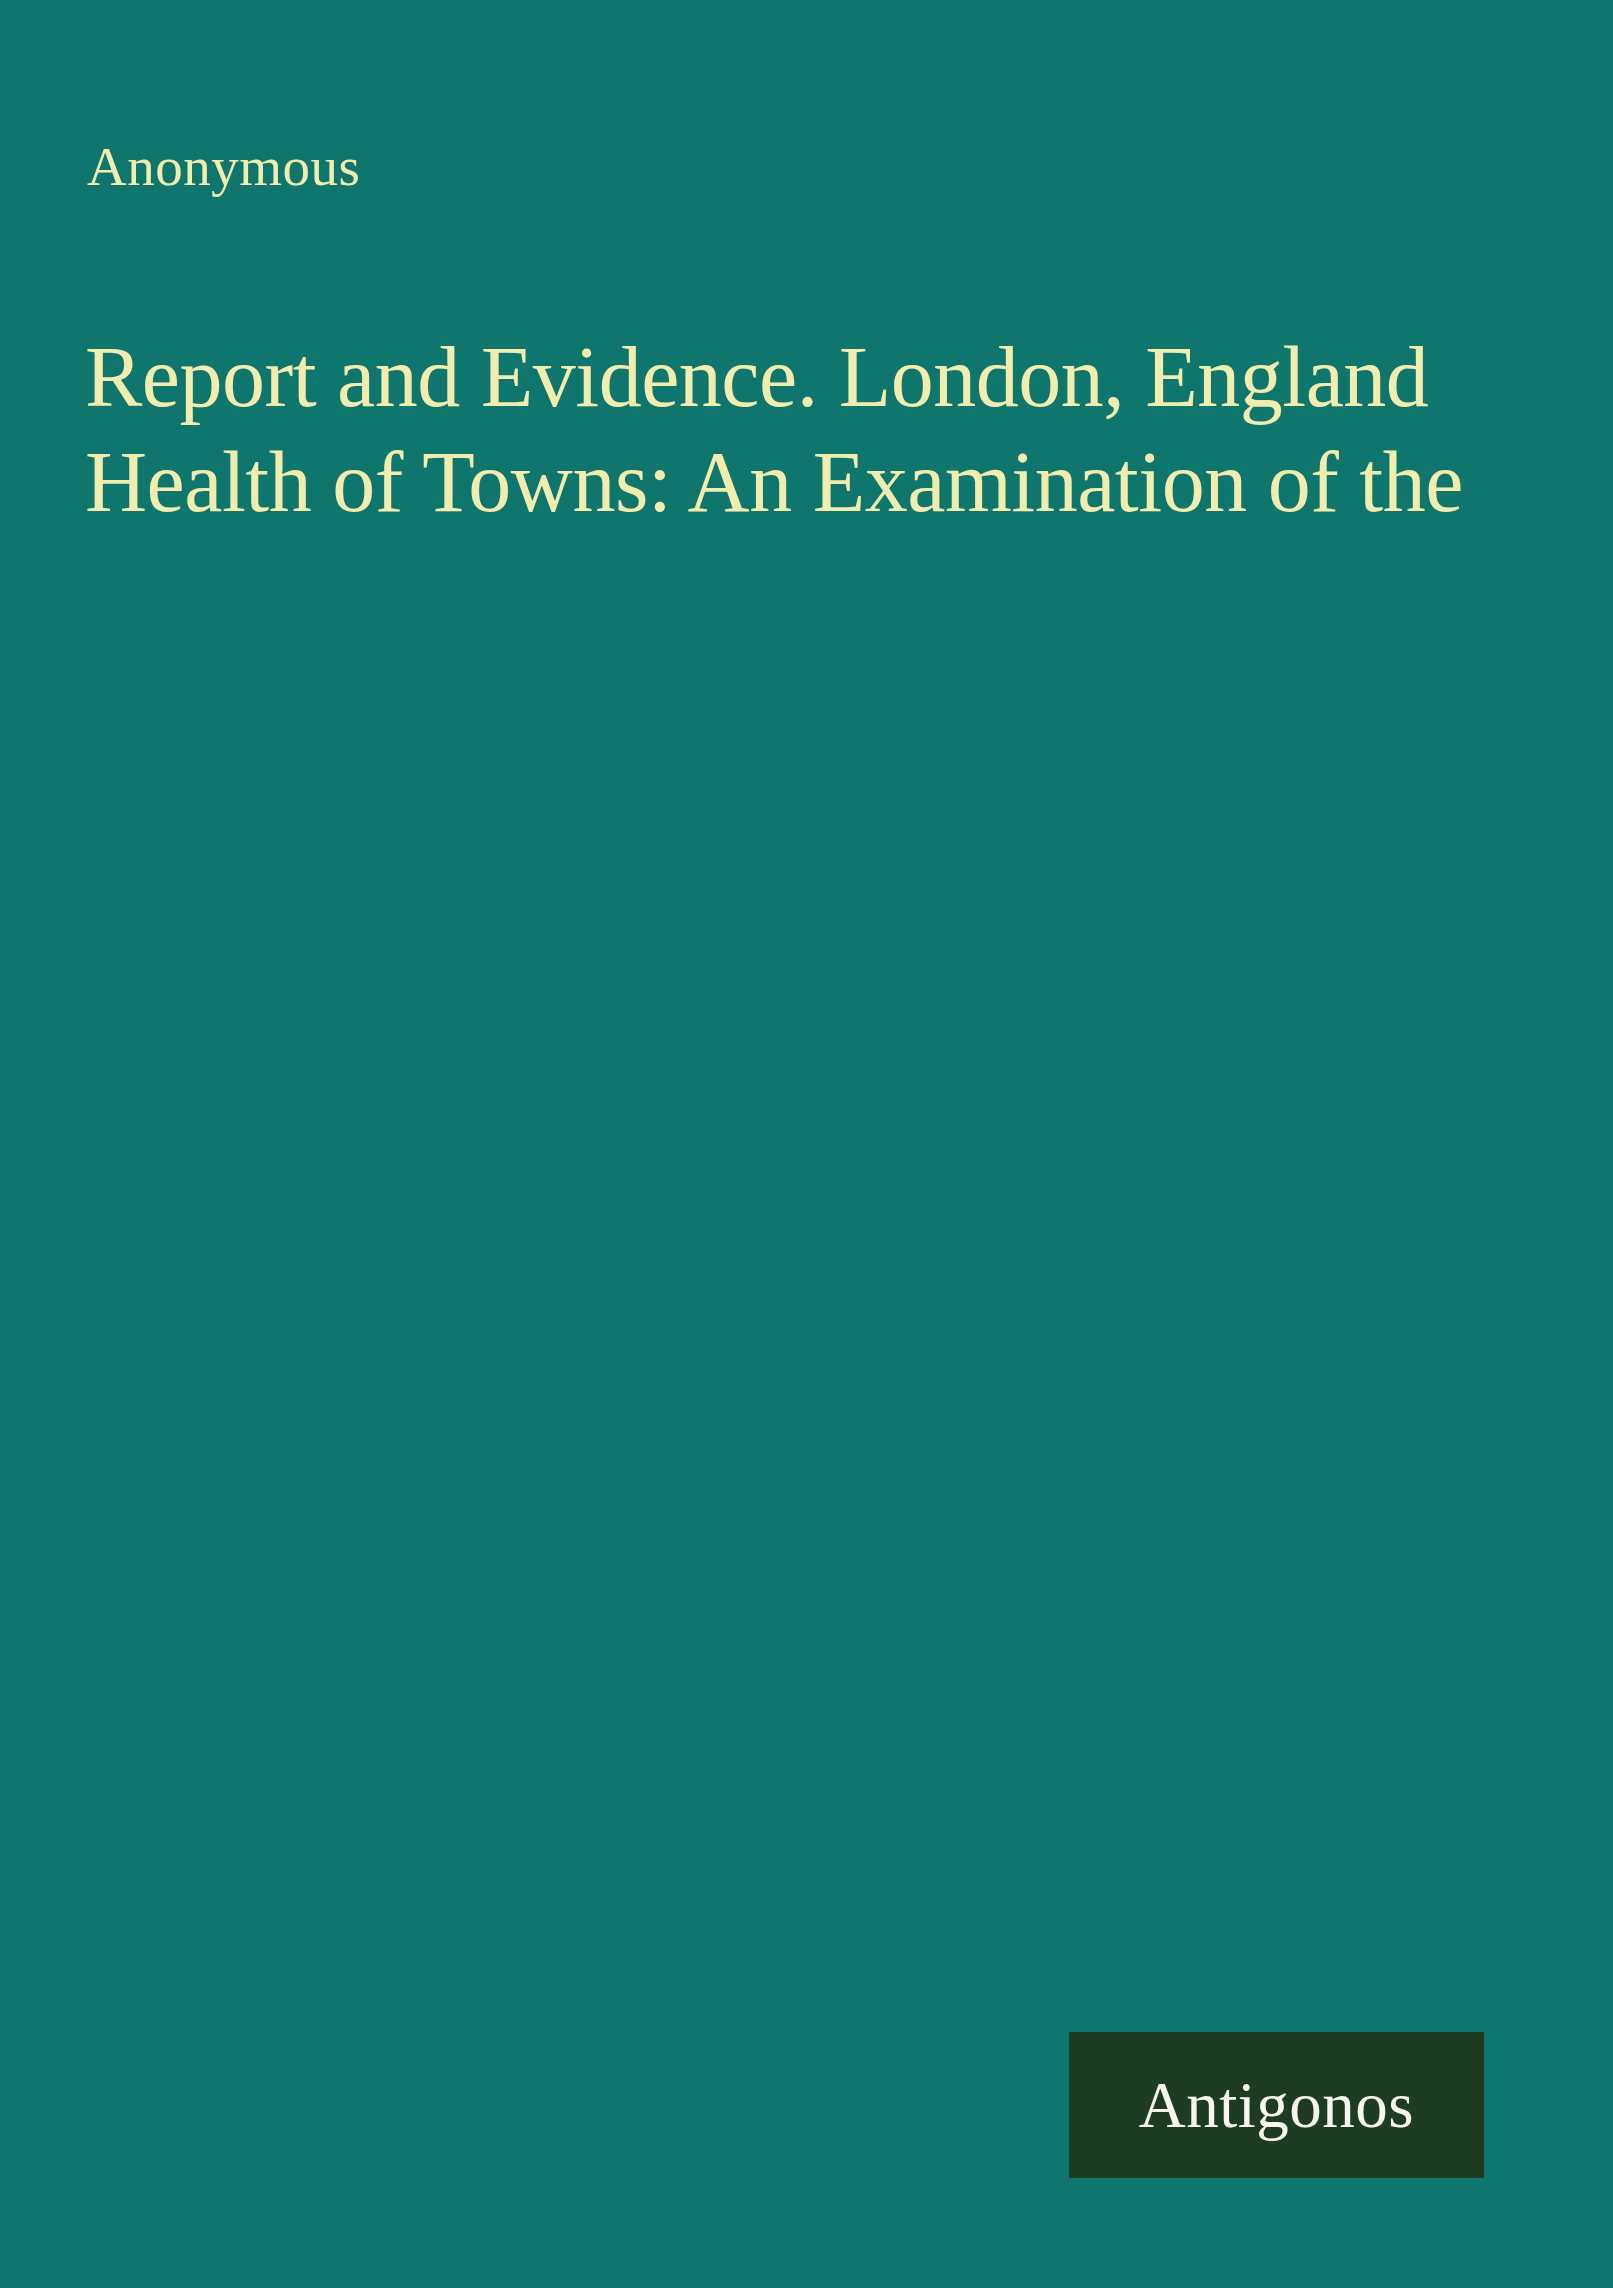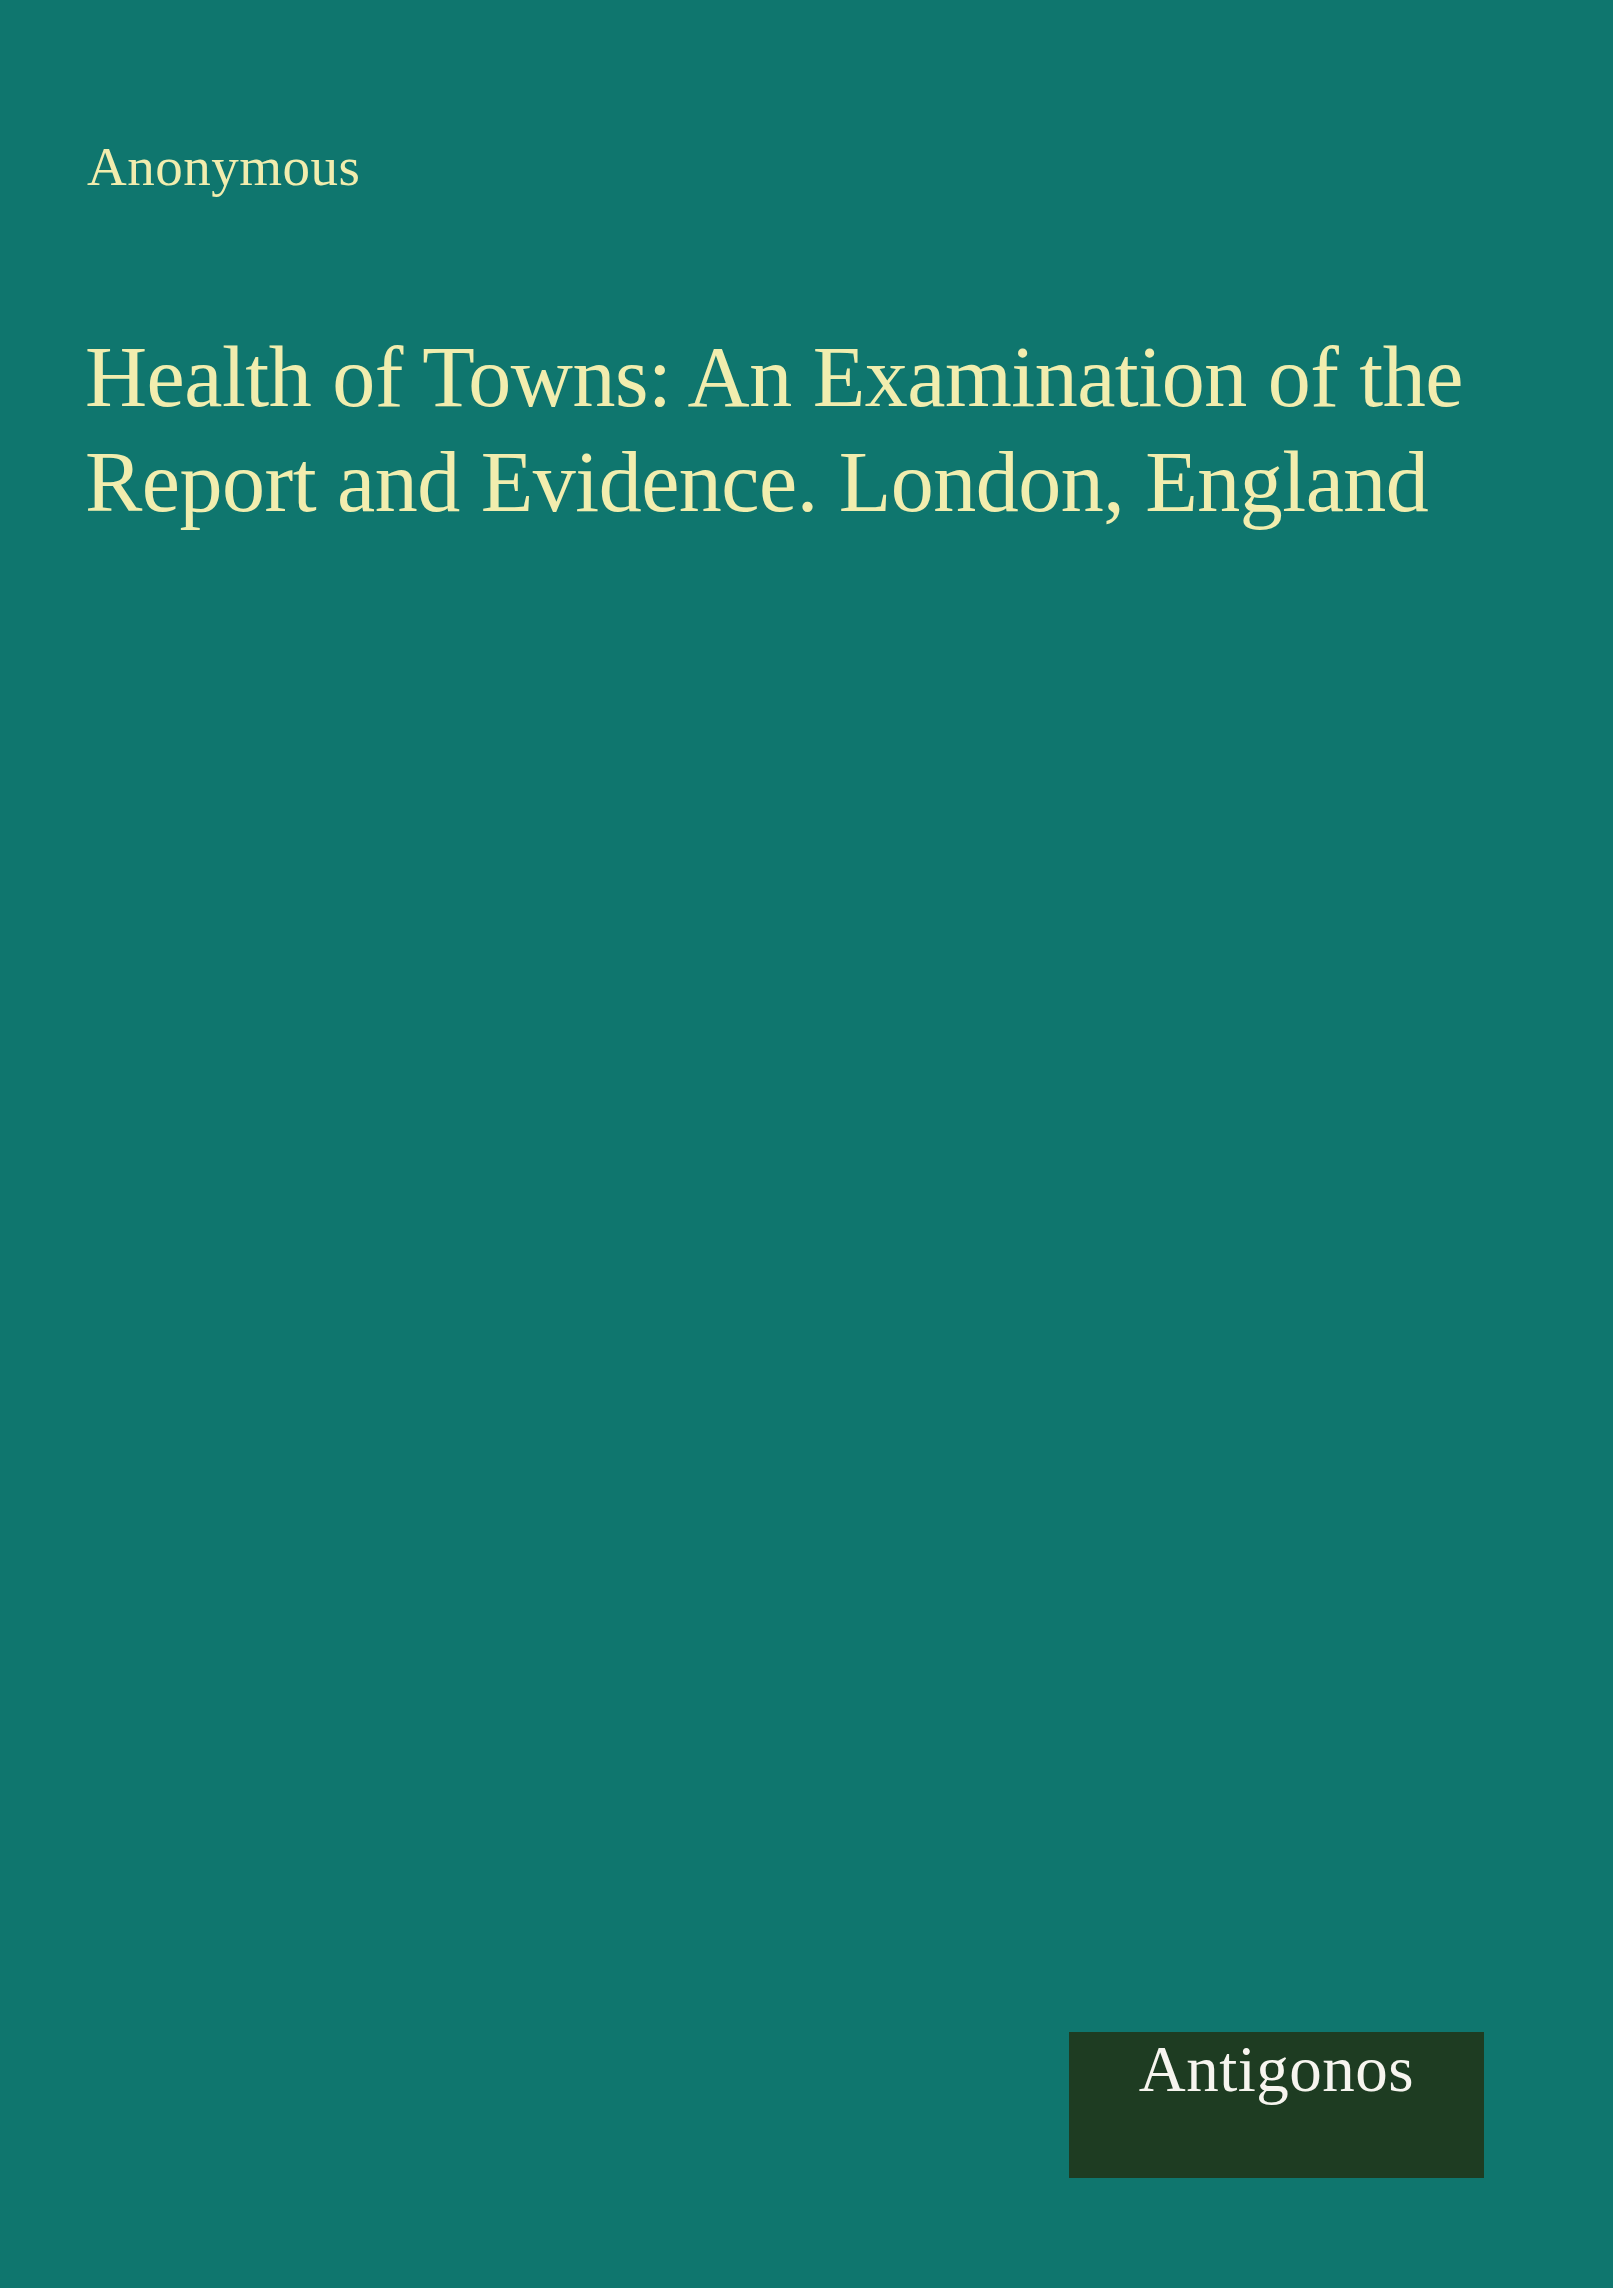--- a/index.html
+++ b/index.html
@@ -39,39 +39,39 @@
     white-space: nowrap;
   }
   .publisher-box {
     position: absolute;
     right: 129px;
     bottom: 111px;
     width: 415px;
     height: 146px;
     background: #1e3c22;
     display: flex;
-    align-items: flex-start;
+    align-items: center;
     justify-content: center;
   }
   .publisher-box .publisher-name {
     color: #f7f5ef;
     font-size: 65px;
     letter-spacing: 0.5px;
   }
 </style>
 </head>
 <body>
 
 <div class="page">
 
   <div class="author">Anonymous</div>
 
   <div class="title">
+    <div class="line">Report and Evidence. London, England</div>
     <div class="line">Health of Towns: An Examination of the</div>
-    <div class="line">Report and Evidence. London, England</div>
   </div>
 
   <div class="publisher-box">
     <span class="publisher-name">Antigonos</span>
   </div>
 
 </div>
 
 
 </body></html>

